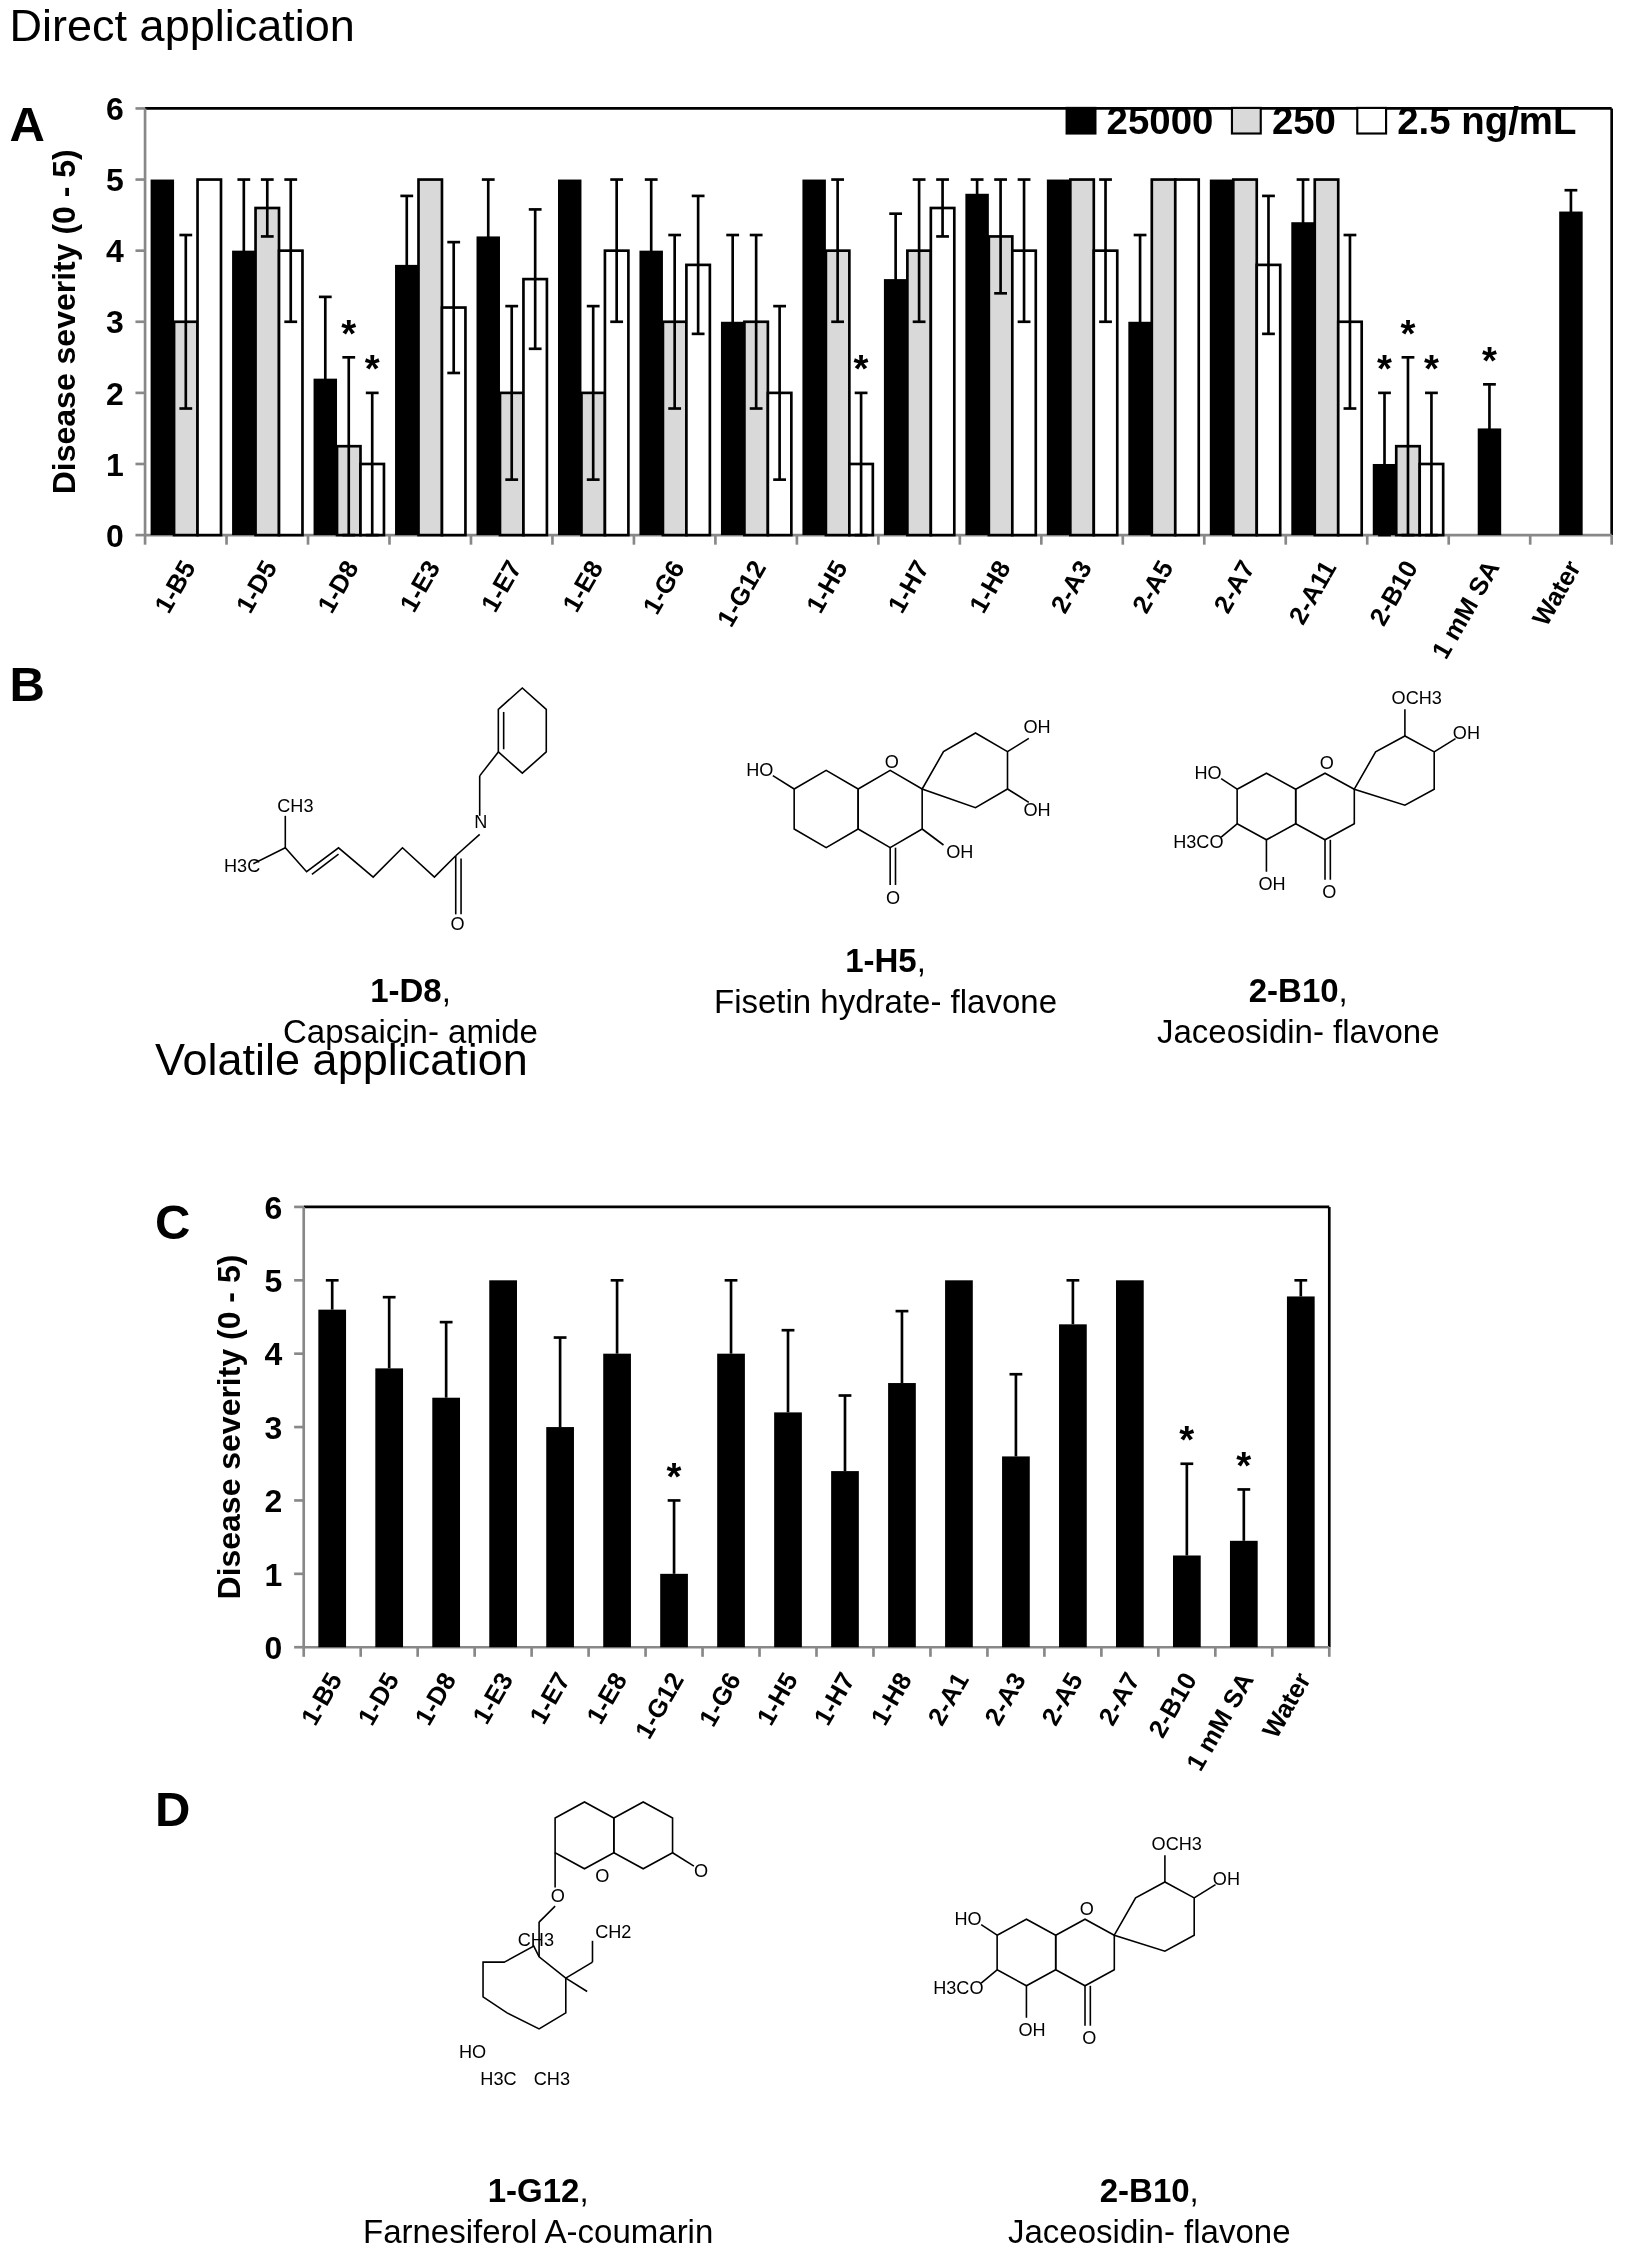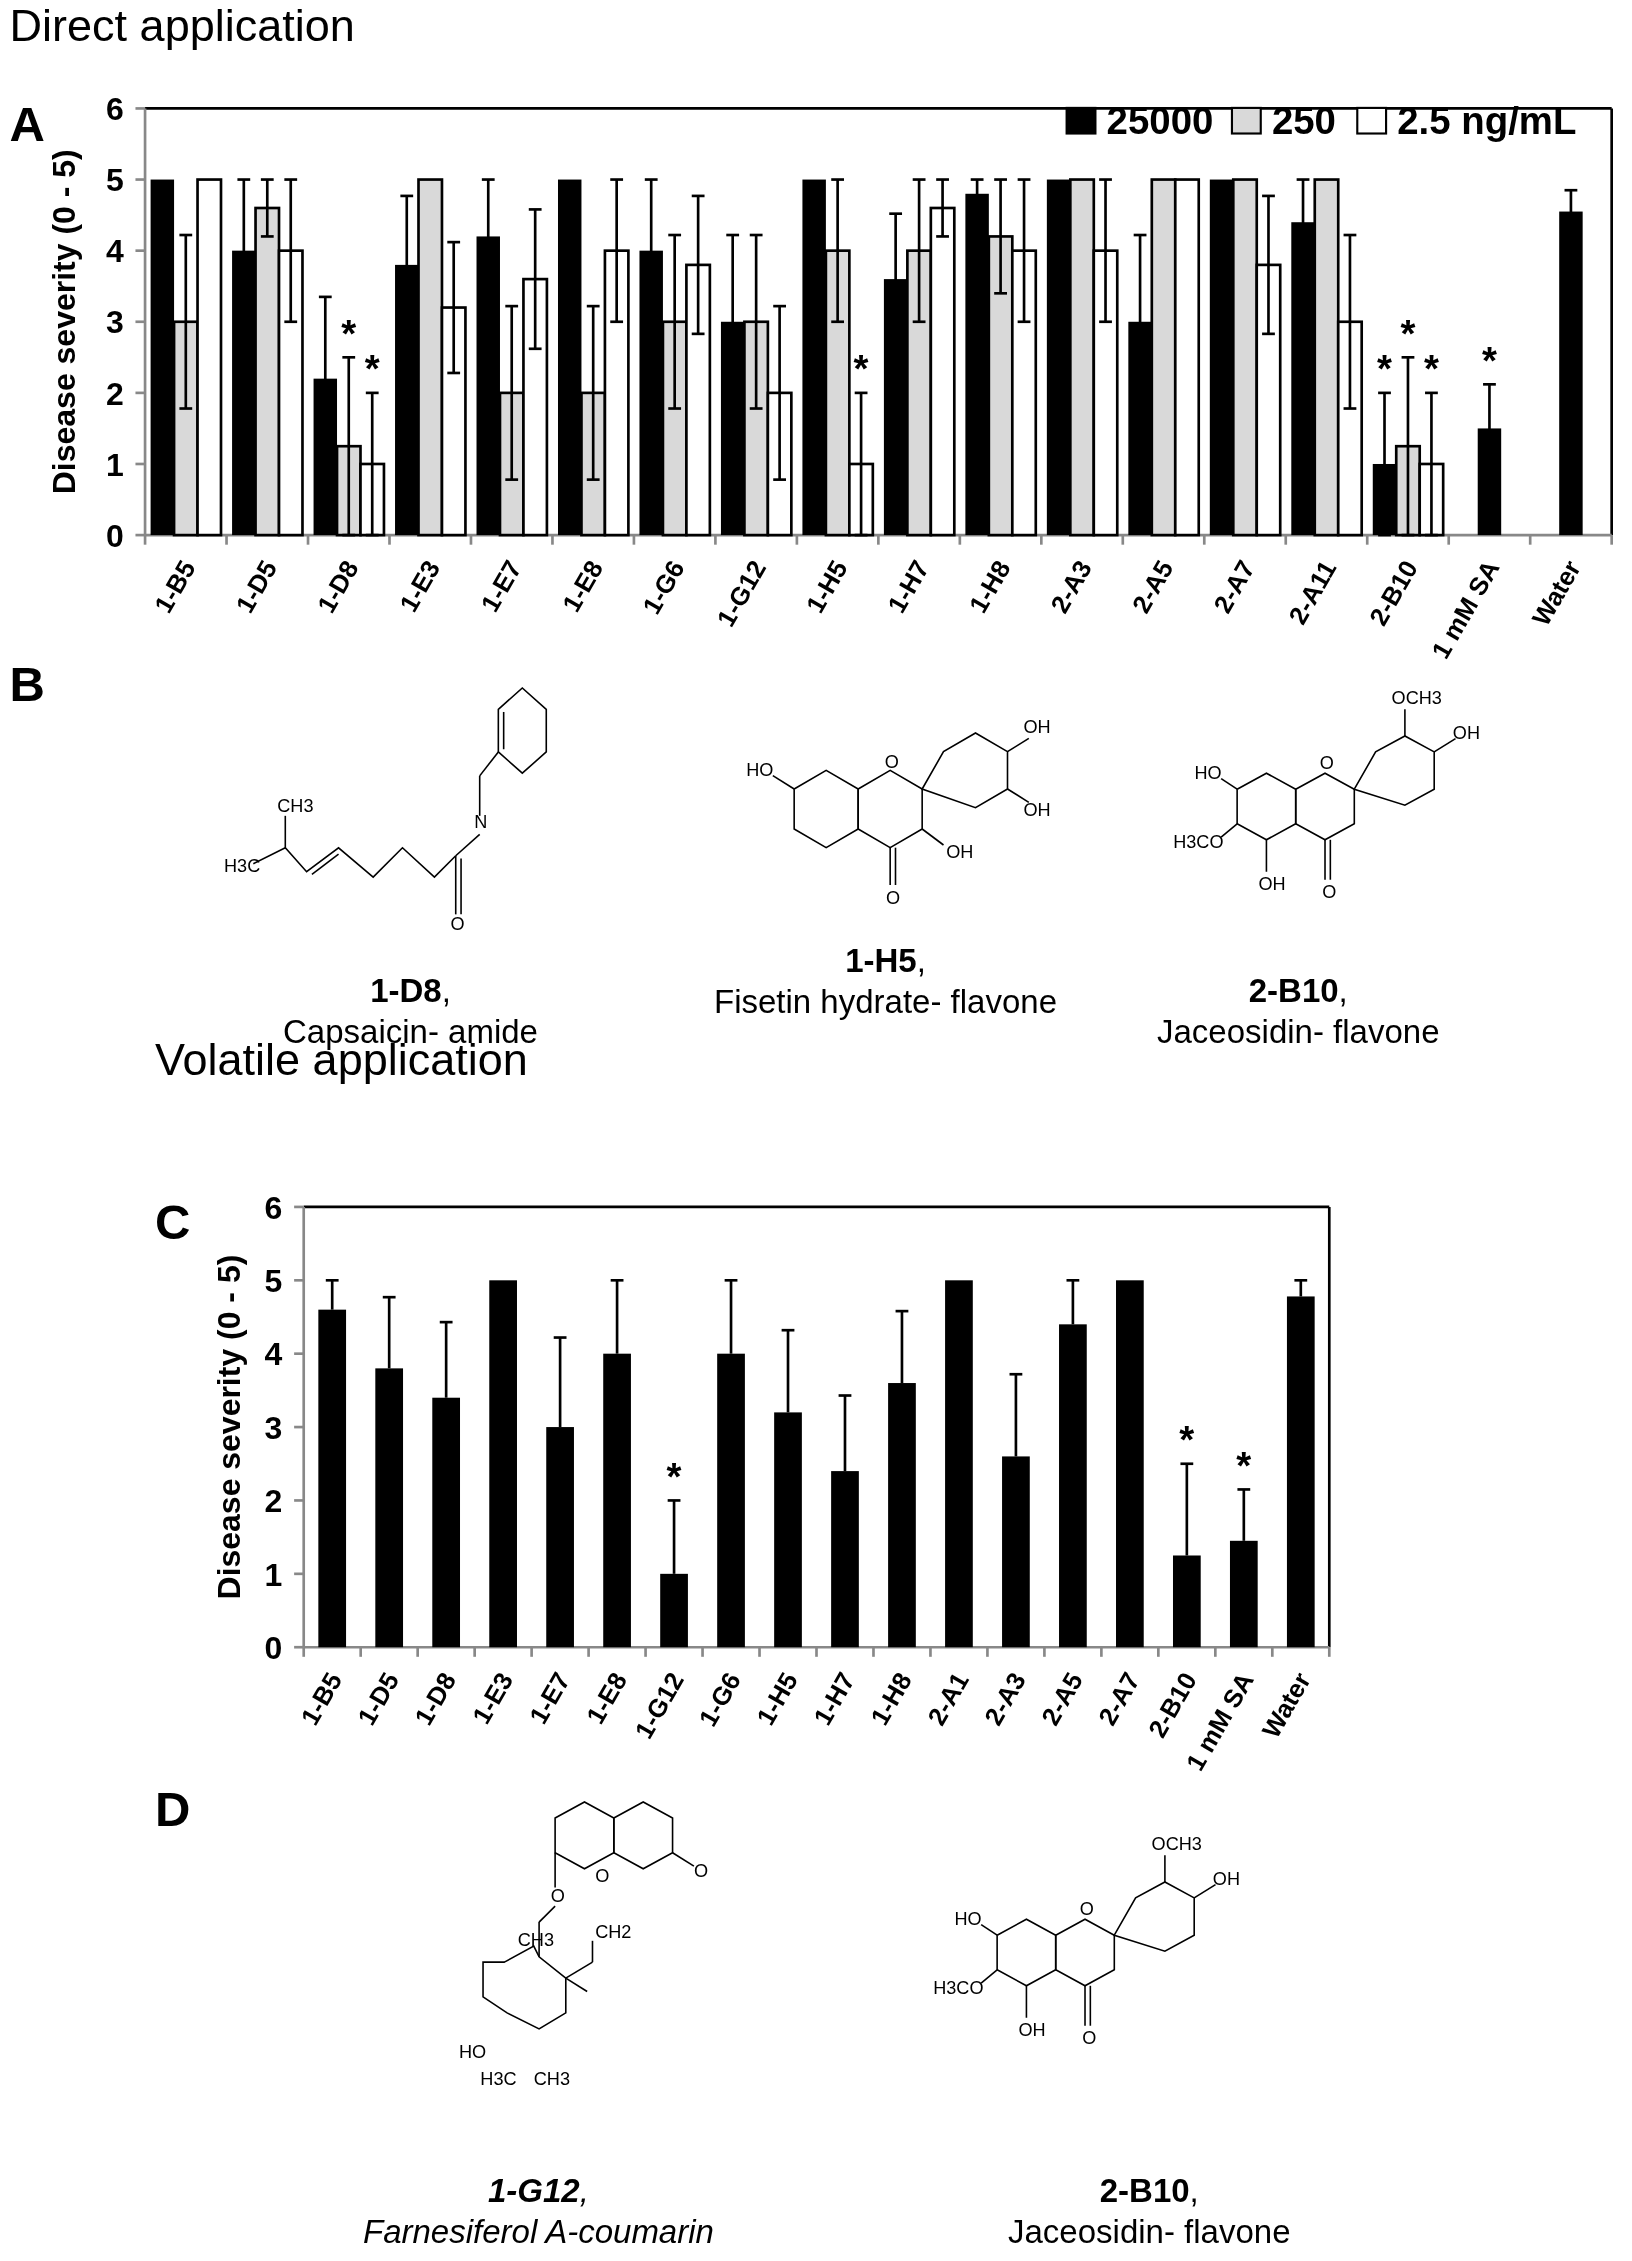--- a/index.html
+++ b/index.html
@@ -499,21 +499,21 @@
     <text class="atom" x="40" y="170">HO</text>
     <text class="atom" x="275" y="152">O</text>
     <text class="atom" x="0" y="300">H3CO</text>
     <text class="atom" x="160" y="380">OH</text>
     <text class="atom" x="280" y="395">O</text>
     <text class="atom" x="410" y="30">OCH3</text>
     <text class="atom" x="525" y="95">OH</text>
   </svg>
 </div>
 
-<div class="compound-caption" style="left:363px; top:2170px;font-style:italic;">
+<div class="compound-caption" style="left:363px; top:2170px;">
   <span class="cid">1-G12</span><span>,</span><br>
   <span>Farnesiferol A-coumarin</span>
 </div>
 <div class="compound-caption" style="left:1008px; top:2170px;">
   <span class="cid">2-B10</span><span>,</span><br>
   <span>Jaceosidin- flavone</span>
 </div>
 
 
 </body></html>

